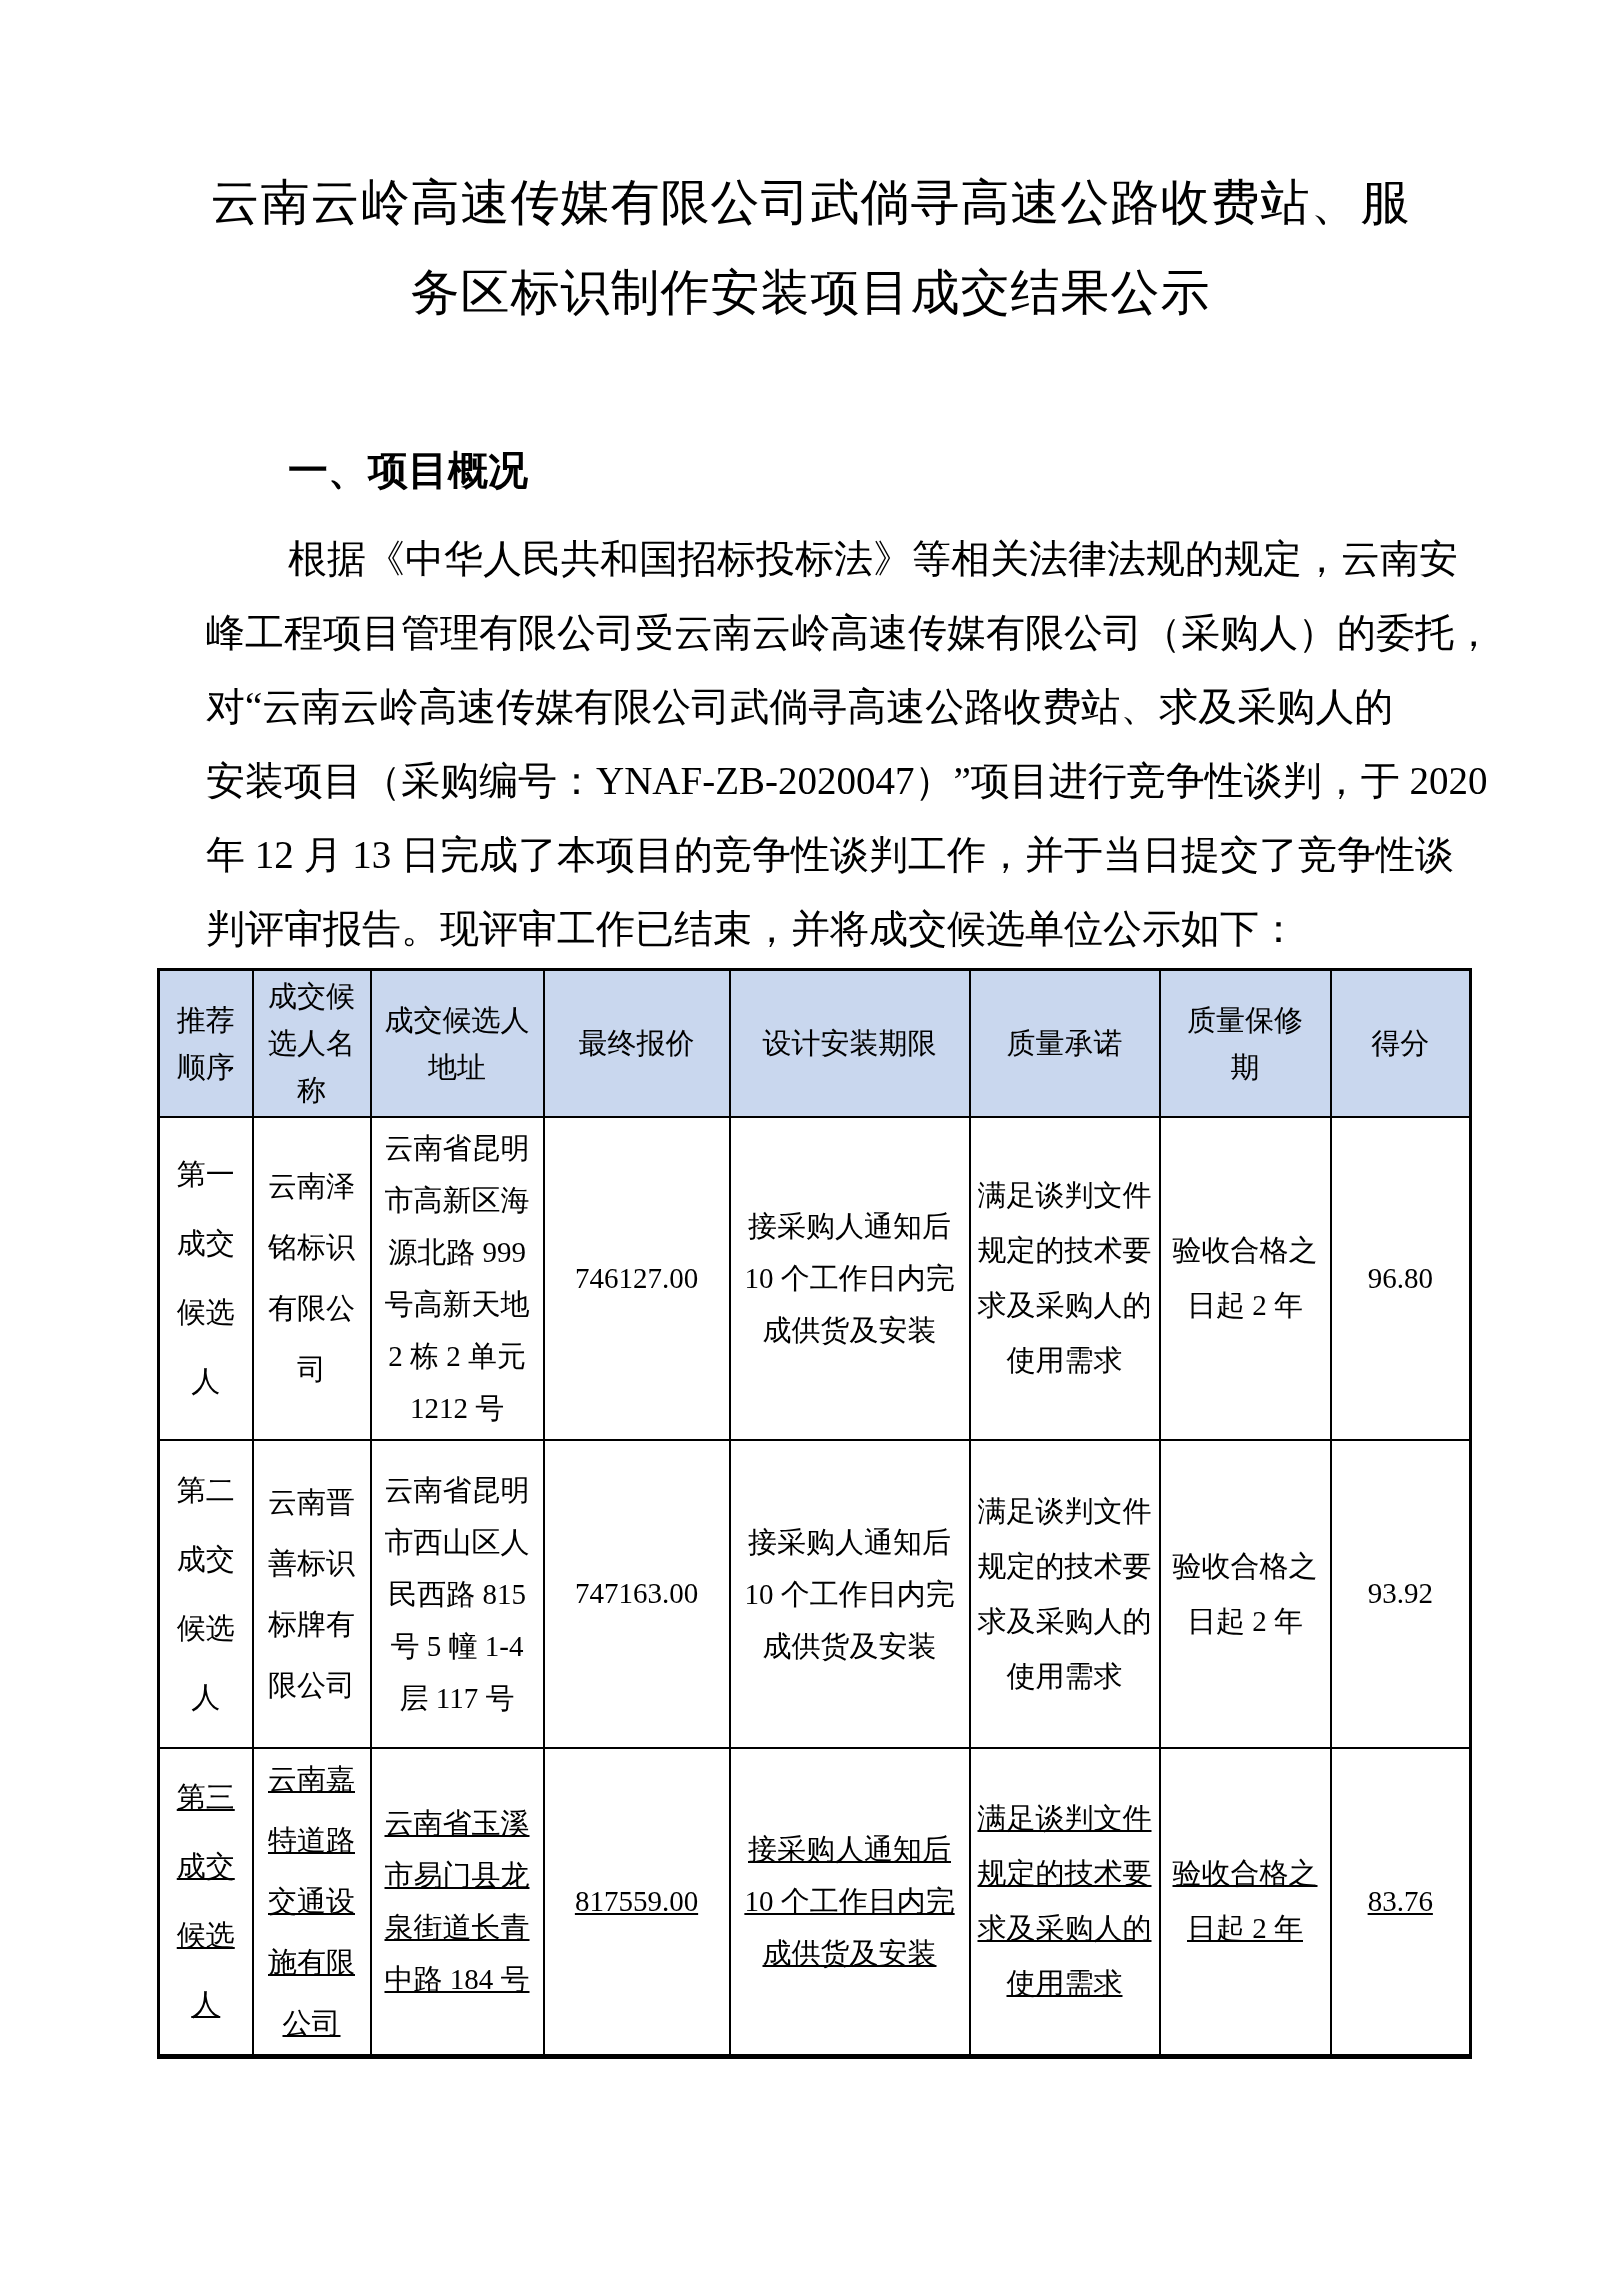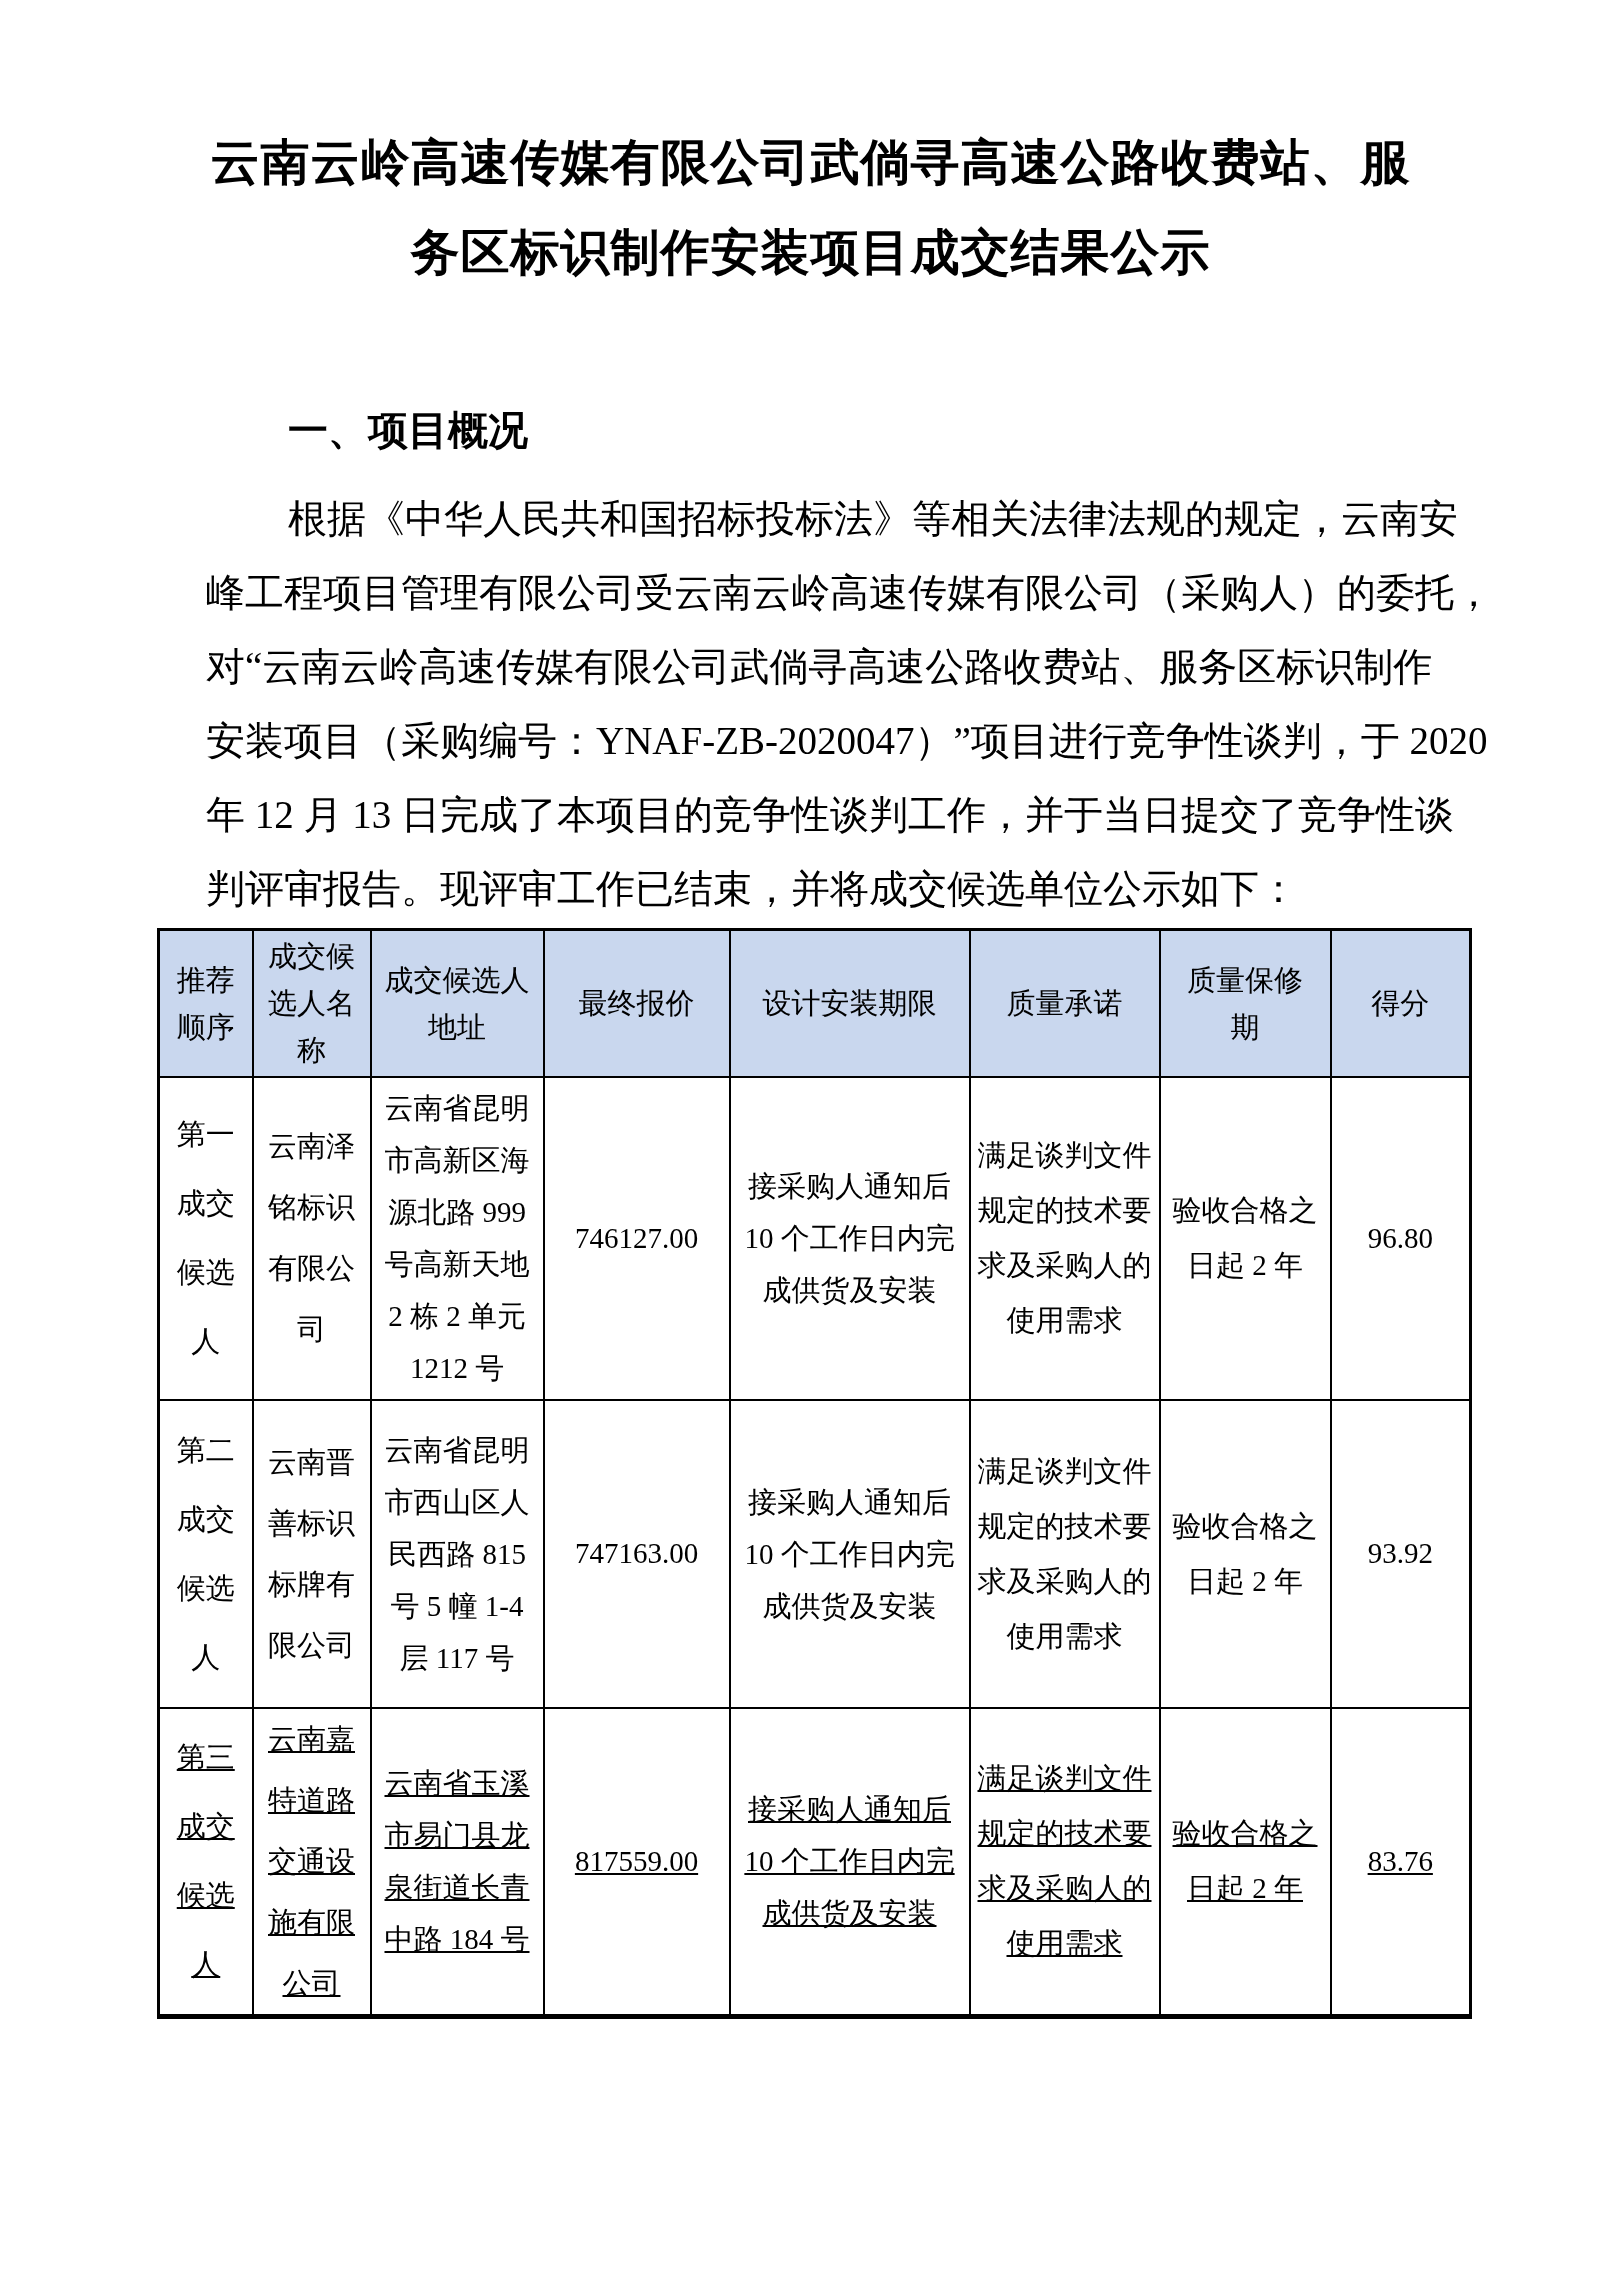--- a/index.html
+++ b/index.html
@@ -9,24 +9,25 @@
     margin:0 auto;
     background:#ffffff;
     color:#000;
     font-family:"Liberation Serif","DejaVu Serif",serif;
     overflow:hidden;
   }
   .doc-title {
     padding-top:118px;
     text-align:center;
     font-size:49px;
-    font-weight:bold;
+    font-weight:normal;
     line-height:90px;
     white-space:pre-line;
     letter-spacing:1px;
+    margin-top:40px;
   }
   .section-heading {
     margin:108px 0 0 288px;
     font-size:40px;
     font-weight:bold;
     line-height:49px;
   }
   .intro {
     margin:27.4px 147px 0 206px;
     font-size:39px;
@@ -75,21 +76,21 @@
 <div class="page">
 
   <div class="doc-title">云南云岭高速传媒有限公司武倘寻高速公路收费站、服
 务区标识制作安装项目成交结果公示</div>
 
   <div class="section-heading">一、项目概况</div>
 
   <div class="intro">
     <div class="line first">根据《中华人民共和国招标投标法》等相关法律法规的规定，云南安</div>
     <div class="line">峰工程项目管理有限公司受云南云岭高速传媒有限公司（采购人）的委托，</div>
-    <div class="line">对“云南云岭高速传媒有限公司武倘寻高速公路收费站、服务区标识制作</div>
+    <div class="line">对“云南云岭高速传媒有限公司武倘寻高速公路收费站、求及采购人的</div>
     <div class="line">安装项目（采购编号：YNAF-ZB-2020047）”项目进行竞争性谈判，于 2020</div>
     <div class="line">年 12 月 13 日完成了本项目的竞争性谈判工作，并于当日提交了竞争性谈</div>
     <div class="line">判评审报告。现评审工作已结束，并将成交候选单位公示如下：</div>
   </div>
 
   <table class="results">
     <colgroup>
       <col style="width:94px">
         <col style="width:118px">
         <col style="width:173px">

